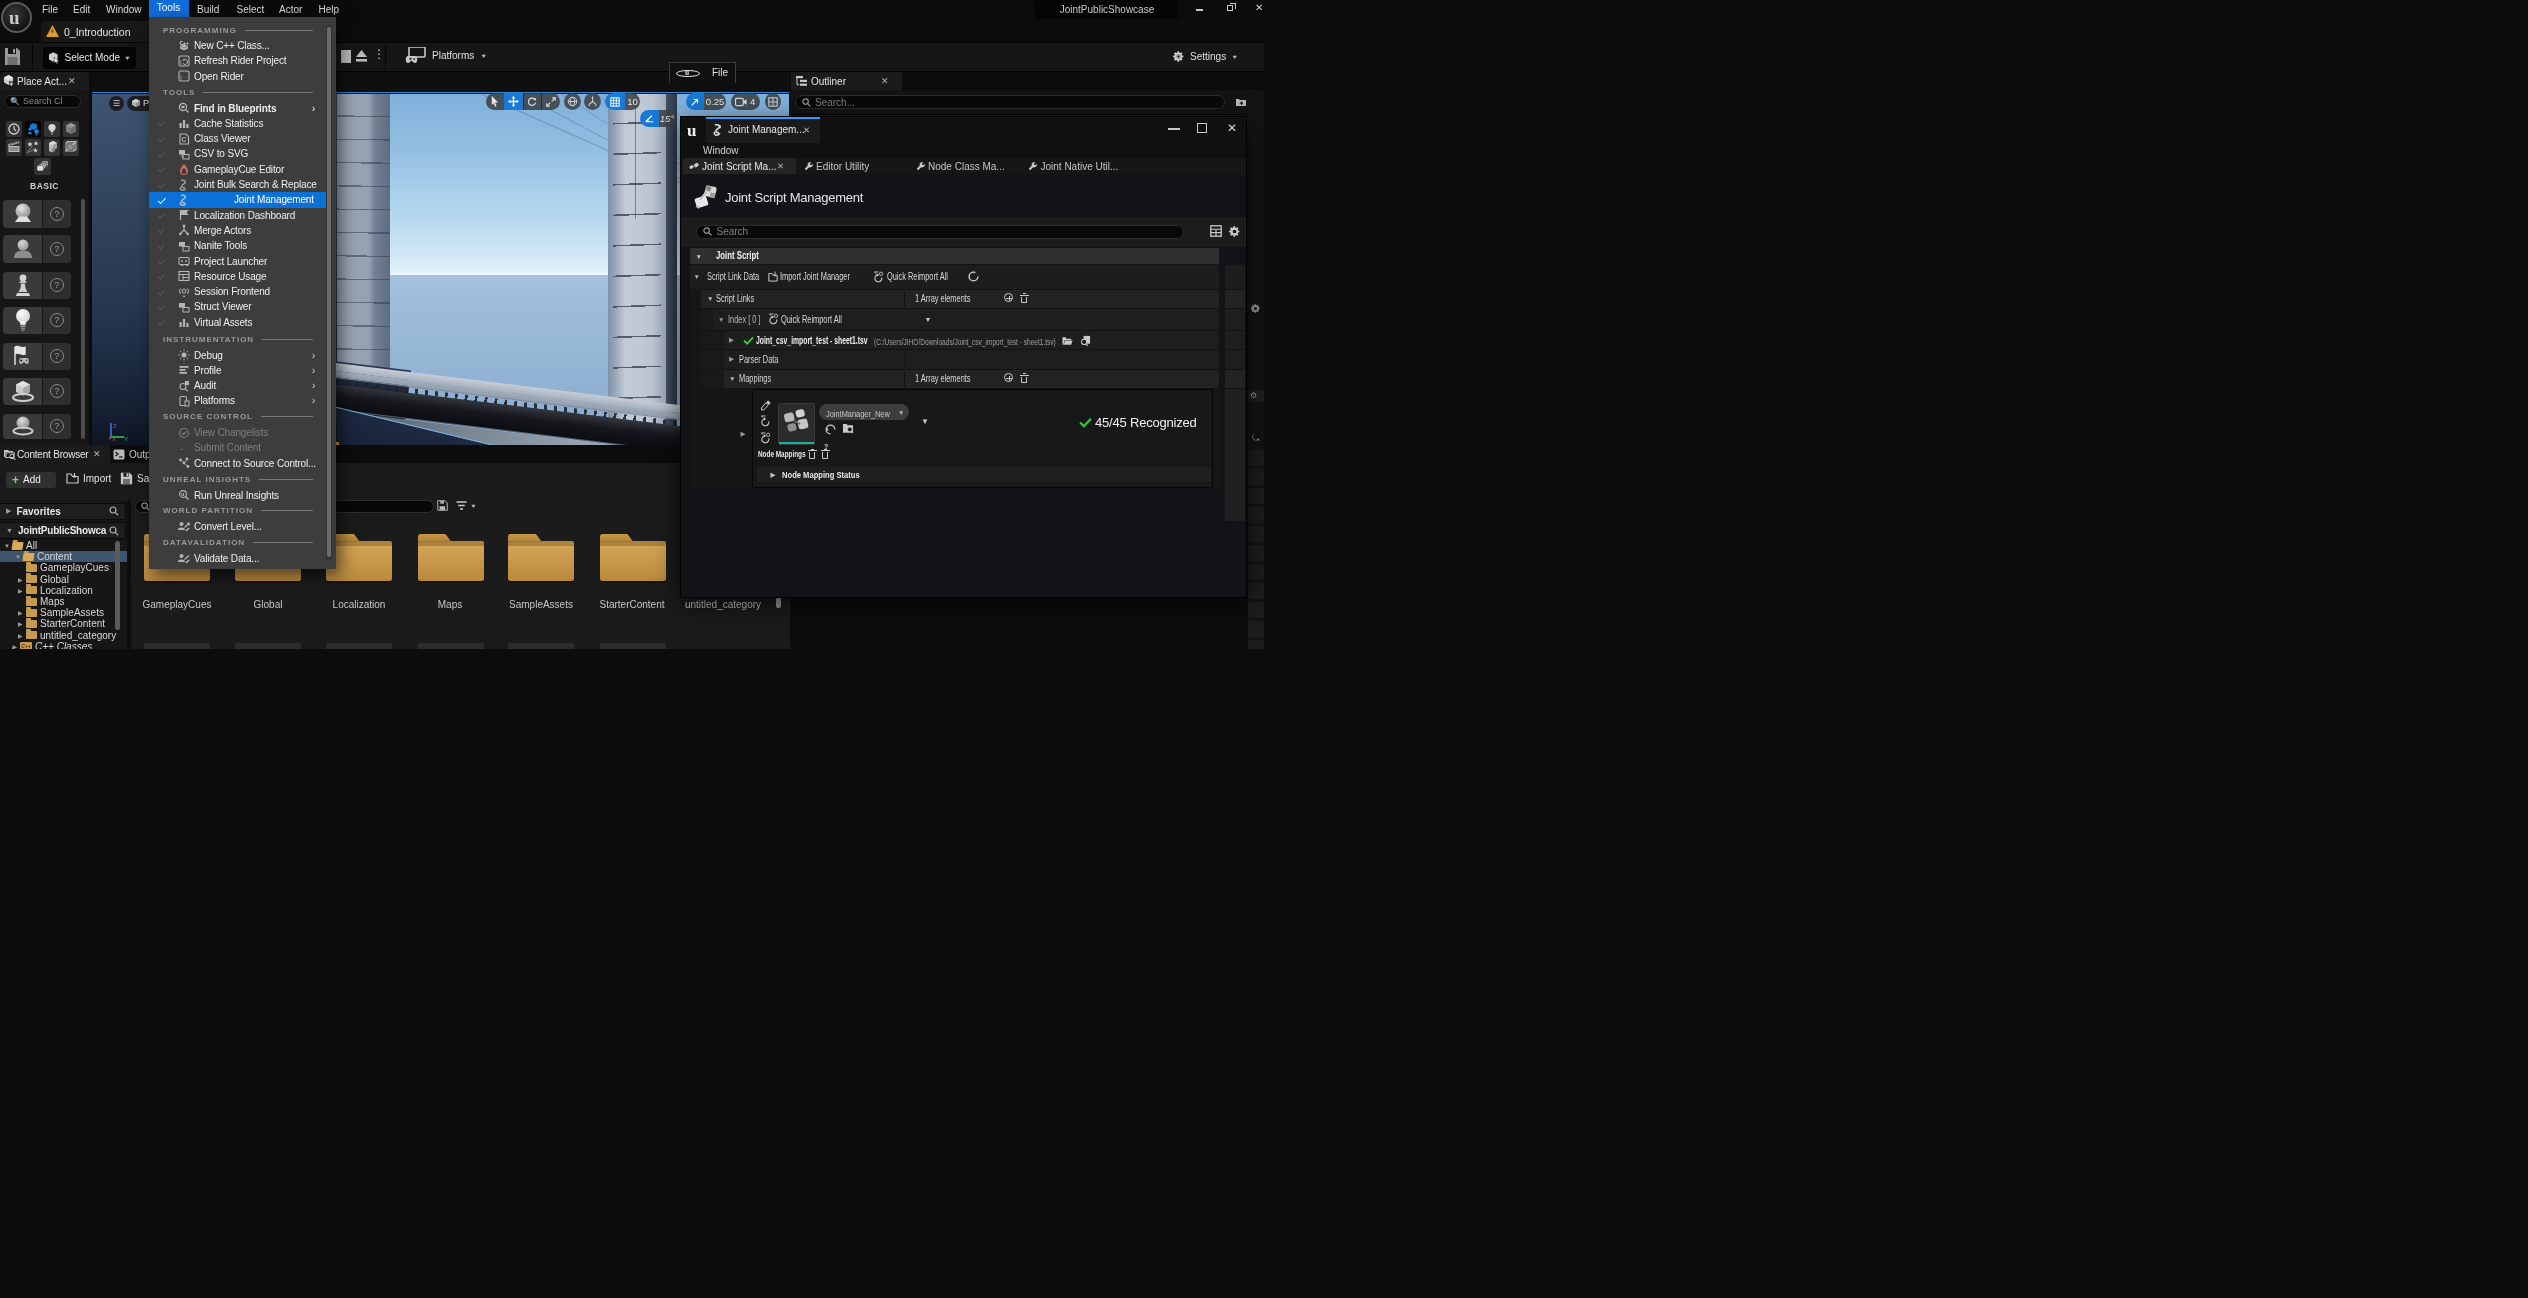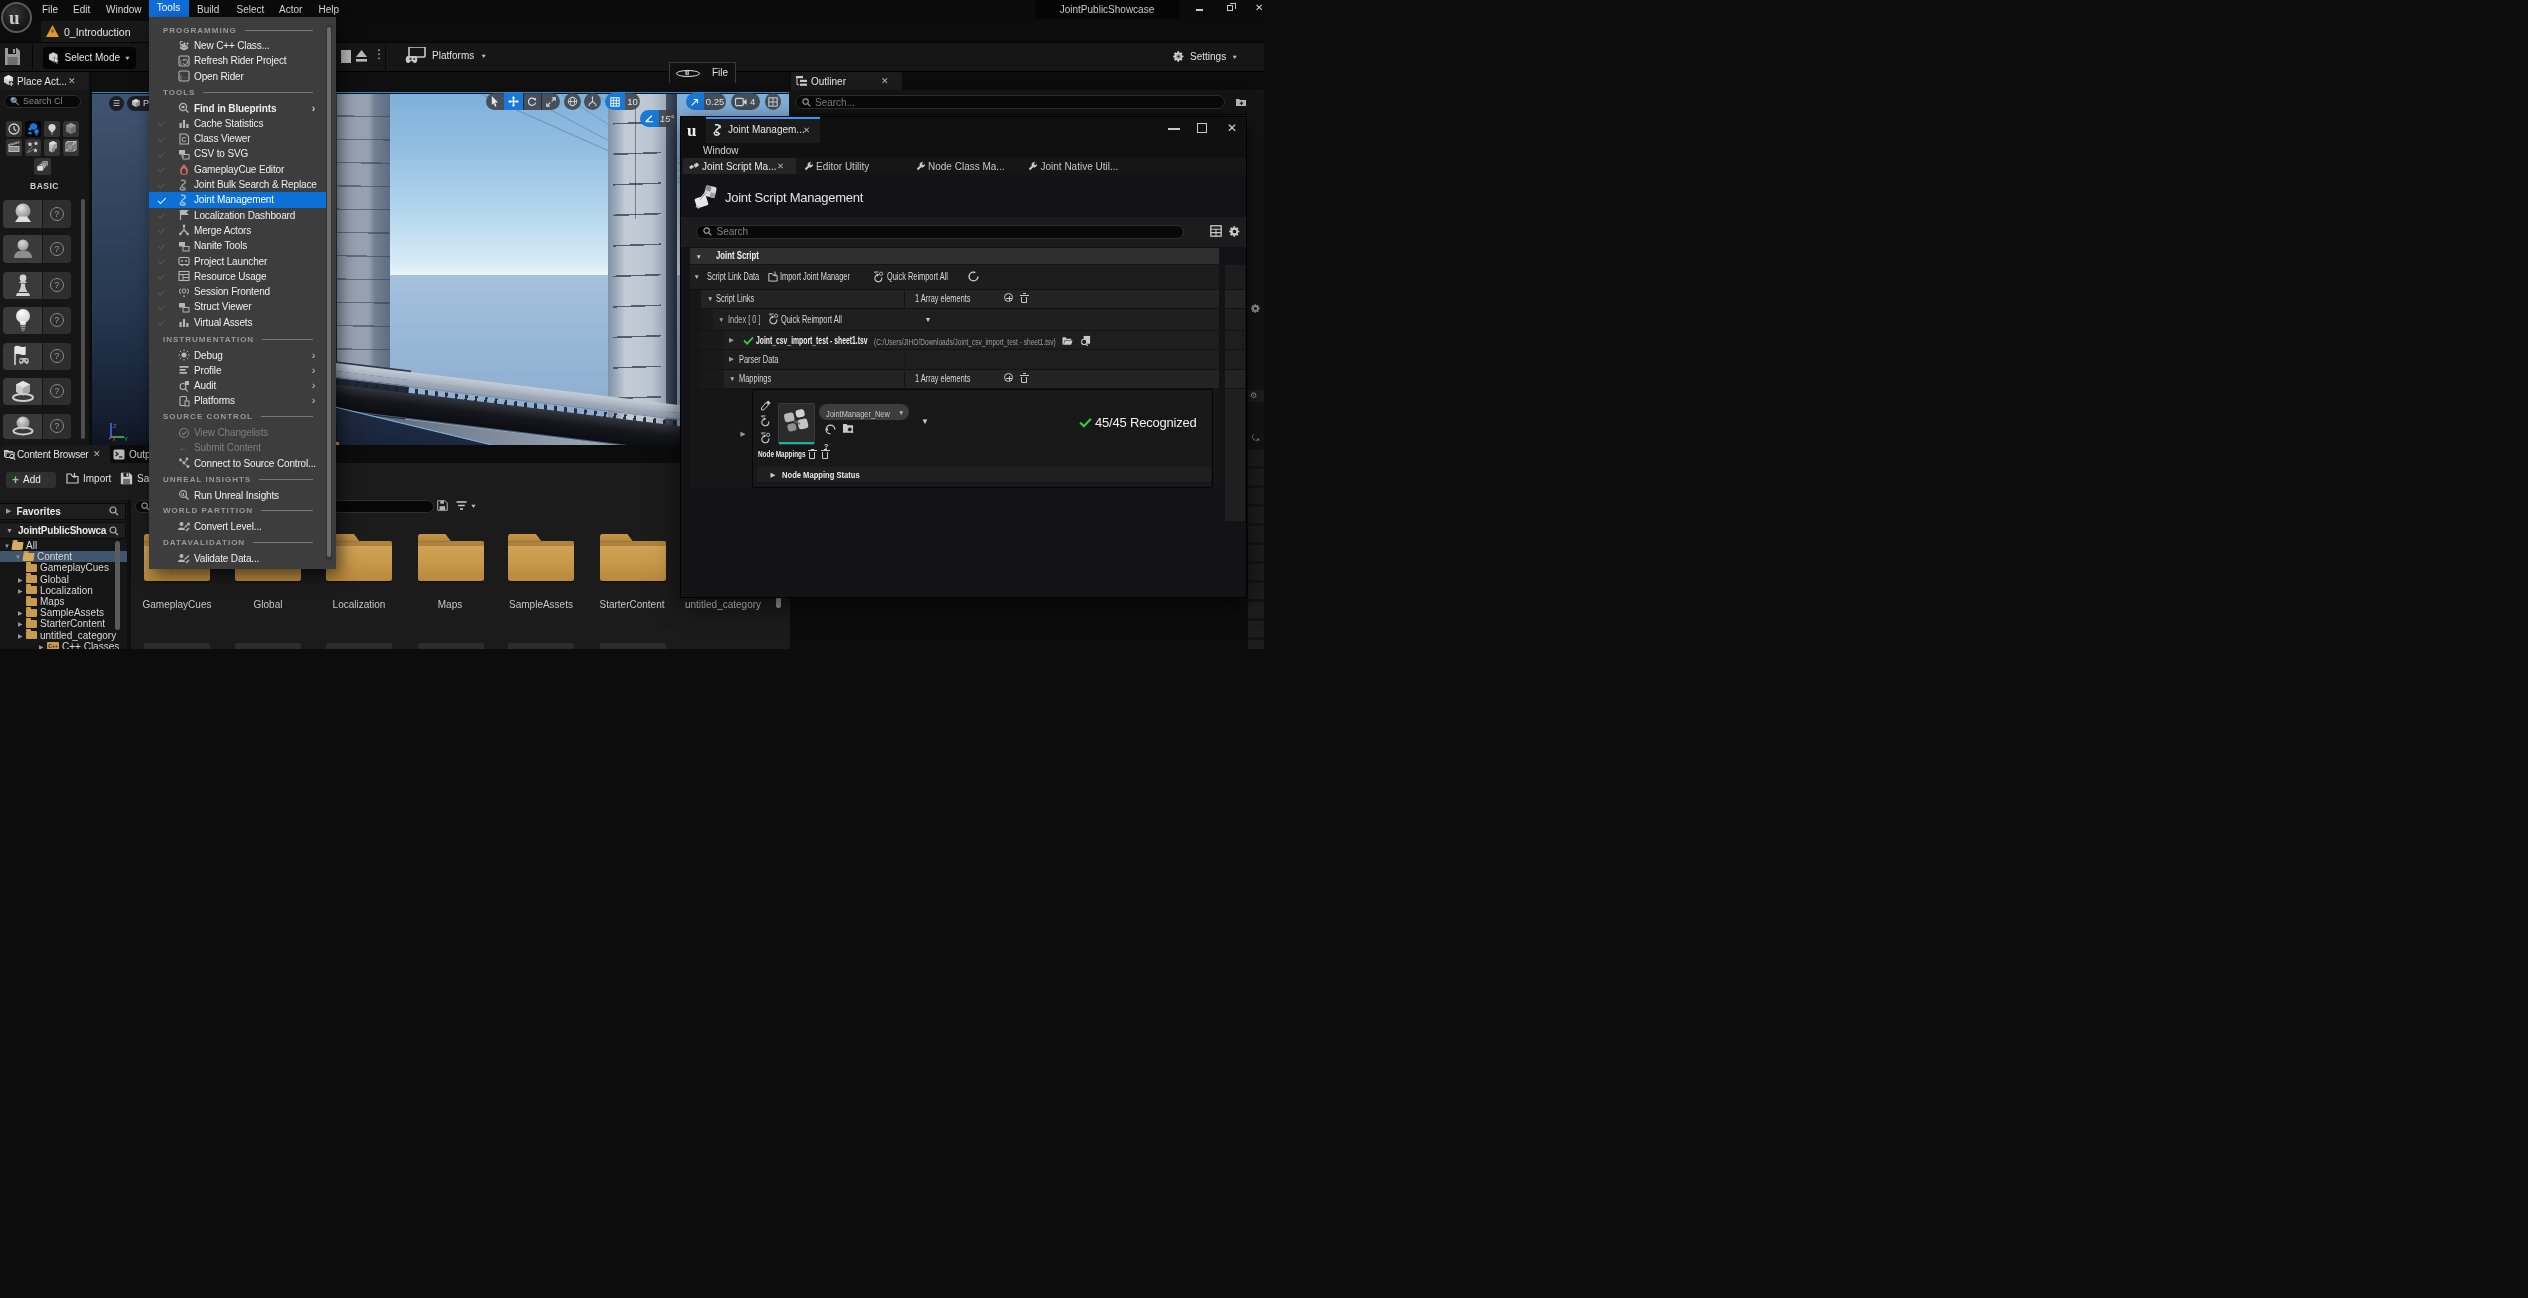--- a/index.html
+++ b/index.html
@@ -629,21 +629,21 @@
       <div class="trow" style="padding-left:18px;">
           <span class="tar">▶</span>
           <span class="tfold"></span>
           <span class="tlab">StarterContent</span>
         </div>
       <div class="trow" style="padding-left:18px;">
           <span class="tar">▶</span>
           <span class="tfold"></span>
           <span class="tlab">untitled_category</span>
         </div>
-      <div class="trow" style="padding-left:39px;">
+      <div class="trow" style="padding-left:12px;font-style:italic;">
           <span class="tar">▶</span>
           <span class="cpp">C++</span>
           <span class="tlab">C++ Classes</span>
         </div>
     </div>
     <div class="abs" style="left:115px;top:96px;width:5px;height:89px;border-radius:2.5px;background:#5b5b5b;"></div>
 
     <div class="abs" style="left:127px;top:55px;width:4px;height:149px;background:#0e0e0e;"></div>
 
     <div class="abs" style="left:131px;top:55px;width:659px;height:149px;background:#1b1b1b;">
@@ -1066,21 +1066,21 @@
         </span>
         <span class="mt">Joint Bulk Search &amp; Replace</span>
       </div>
     <div class="mi sel" style="top:175.8px;">
         <span class="mchk on"></span>
         <span class="mic">
           <svg width="11" height="12" viewBox="0 0 11 12">
             <path d="M3 1.5 C6 0.5 8 2 7 3.8 C6.2 5.2 4.5 5.2 4 6.6 C3.5 8 5 9 7 8.6 M3 8.2 C2 8.7 2 10.6 3.5 11 C5.5 11.4 7.5 10.5 7.5 9.4" stroke="#9fc1e4" stroke-width="1.5" fill="none"></path>
           </svg>
         </span>
-        <span class="mt" style="color:#fff;">Joint Management</span>
+        <span class="mt" style="color:#fff;margin-left:40px;">Joint Management</span>
       </div>
     <div class="mi" style="top:191.1px;">
         <span class="mchk"></span>
         <span class="mic">
           <svg width="12" height="12" viewBox="0 0 12 12">
             <path d="M2.5 1 V11 M2.5 1.5 H9.5 L7.5 3.5 L9.5 5.5 H2.5" fill="#b5b5b5" stroke="#b5b5b5" stroke-width="1.2"></path>
           </svg>
         </span>
         <span class="mt">Localization Dashboard</span>
       </div>

